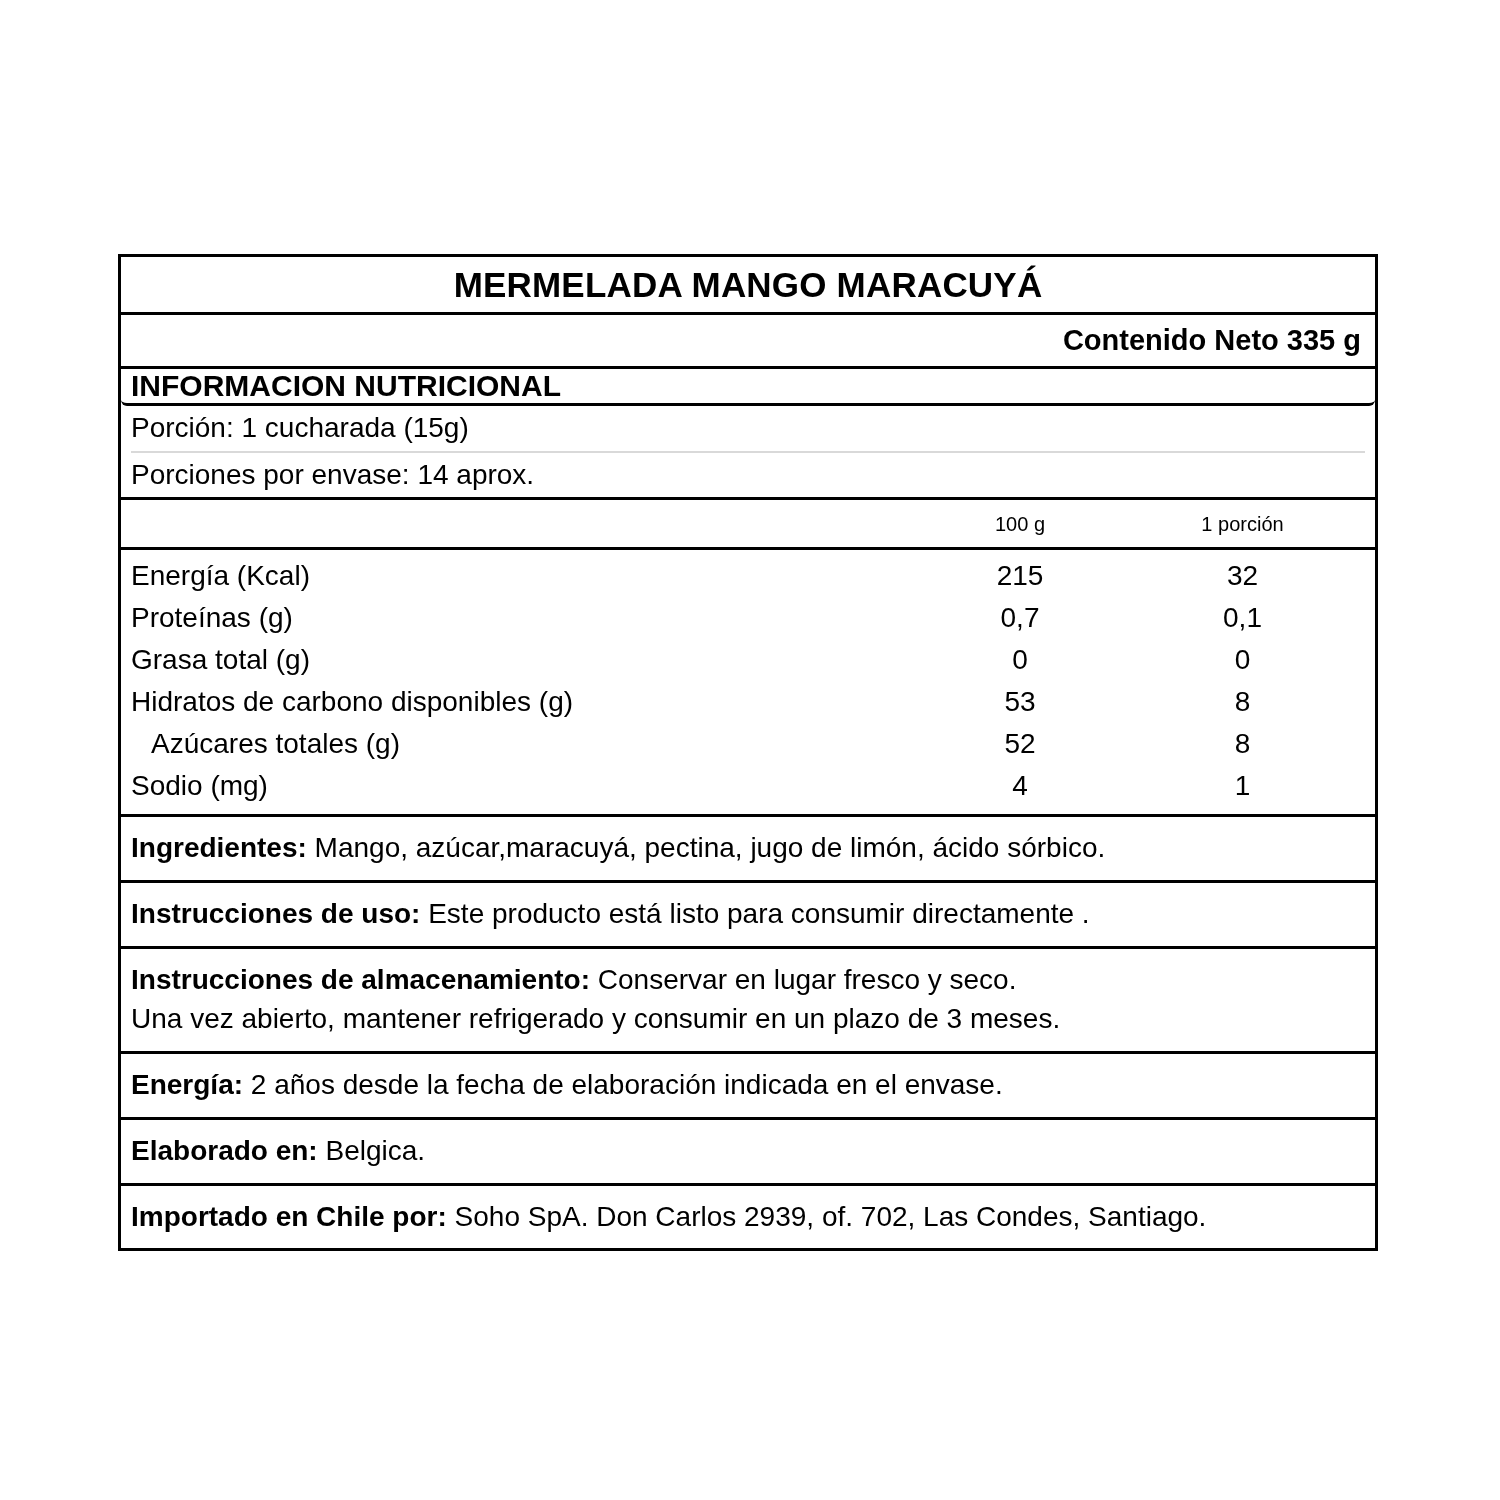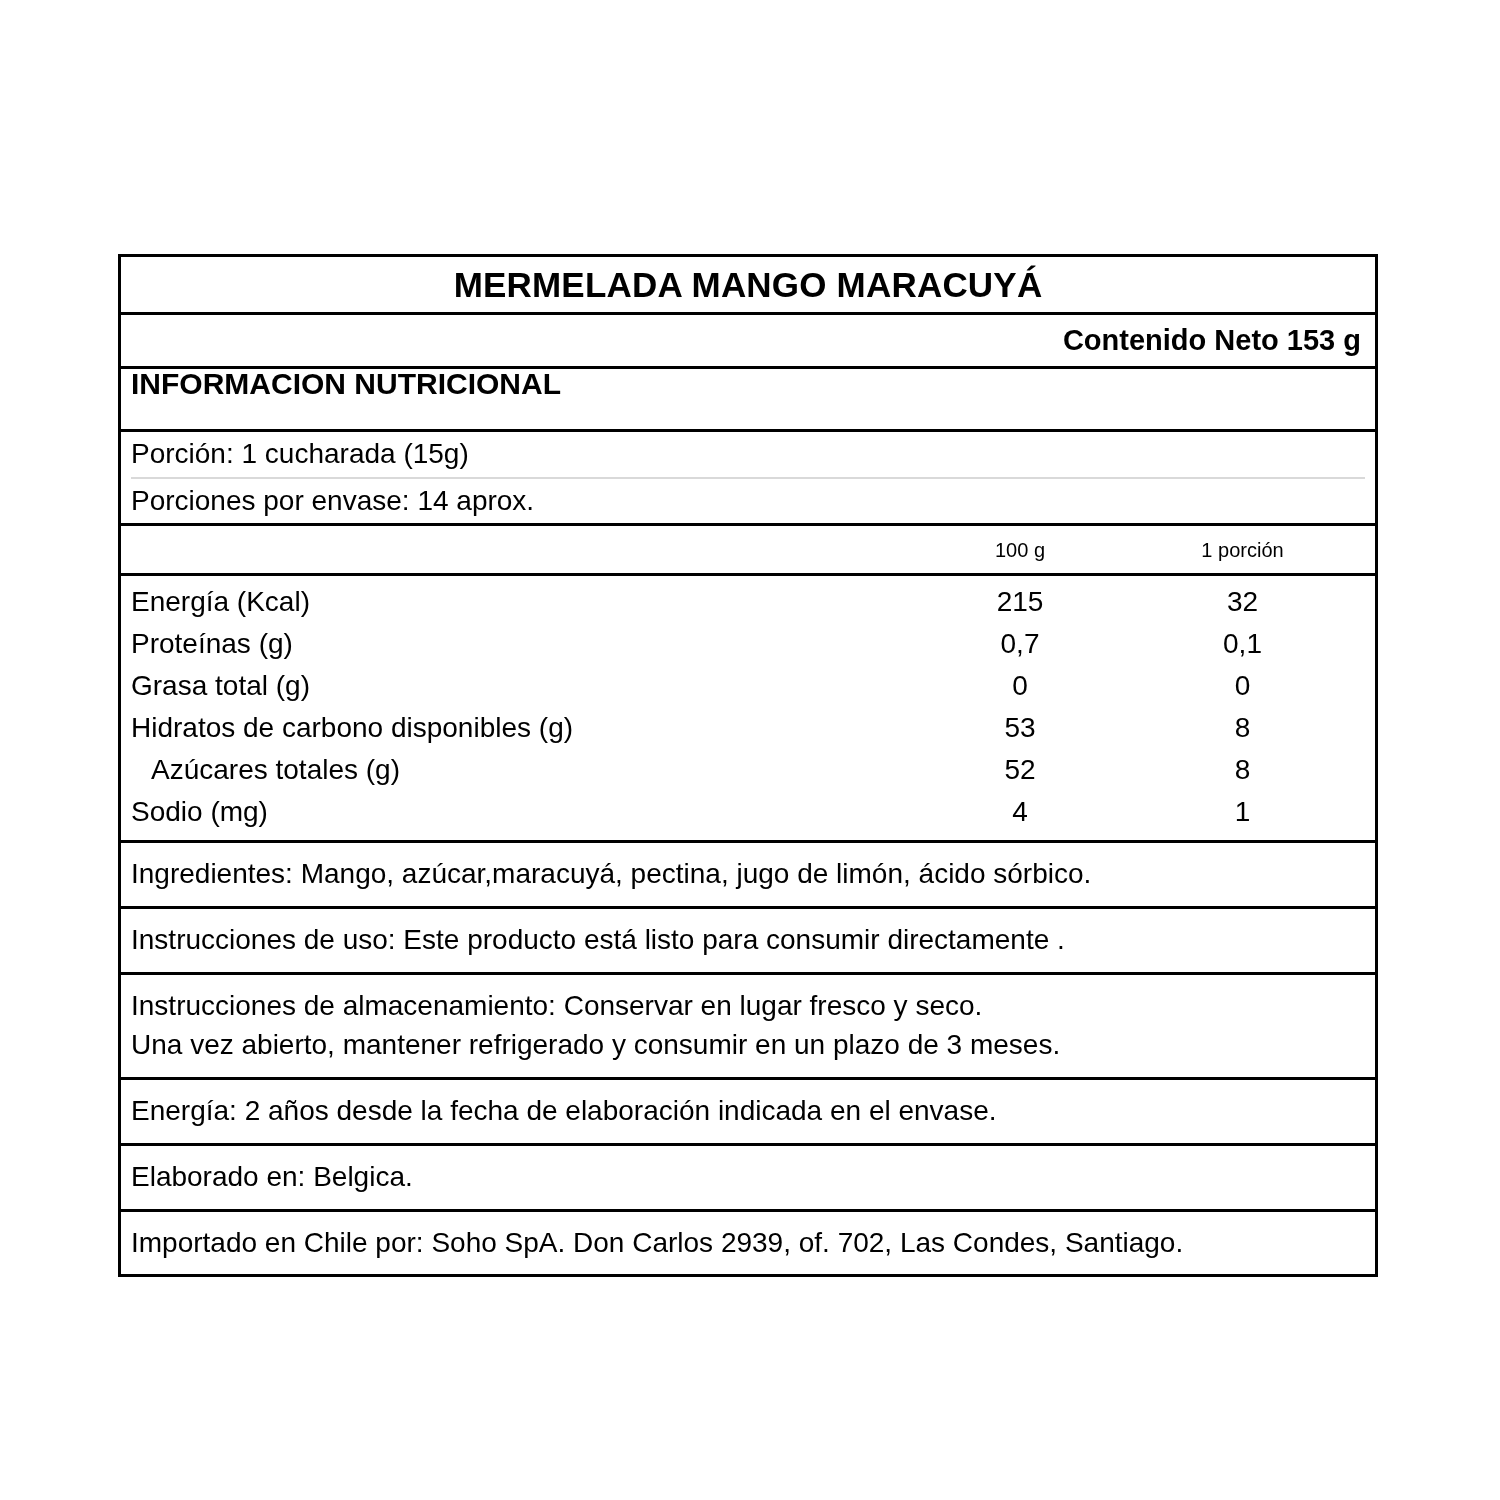--- a/index.html
+++ b/index.html
@@ -57,22 +57,24 @@
   }
   .netcontent-text {
     font-size: 29px;
     font-weight: bold;
     line-height: 1;
     padding-right: 4px;
   }
 
   
   .heading-row {
-    height: 63px;
-    display: flex;
+    height: 37px;
+    display: flex;
+    align-items: center;
+    border-radius: 6px;
   }
   .heading-text {
     font-size: 30px;
     font-weight: bold;
     line-height: 1;
   }
 
   
   .serving-row {
     height: 94px;
@@ -141,35 +143,35 @@
     padding: 11px 10px 12px 10px;
     border-bottom: 3px solid #000000;
     box-sizing: border-box;
   }
   .info-row.last { border-bottom: none; }
   .info-line {
     font-size: 28px;
     line-height: 1.42;
   }
   .info-line b {
-    font-weight: normal;
+    font-weight: bold;
     text-align: center;
   }
 </style>
 </head>
 <body>
 
 <div class="label-table">
 
   <div class="row title-row">
     <div class="title-text">MERMELADA MANGO MARACUYÁ</div>
   </div>
 
   <div class="row netcontent-row">
-    <div class="netcontent-text">Contenido Neto 153 g</div>
+    <div class="netcontent-text">Contenido Neto 335 g</div>
   </div>
 
   <div class="row heading-row">
     <div class="heading-text">INFORMACION NUTRICIONAL</div>
   </div>
 
   <div class="serving-row">
     <div class="serving-line top">Porción: 1 cucharada (15g)</div>
     <div class="serving-line">Porciones por envase: 14 aprox.</div>
   </div>

